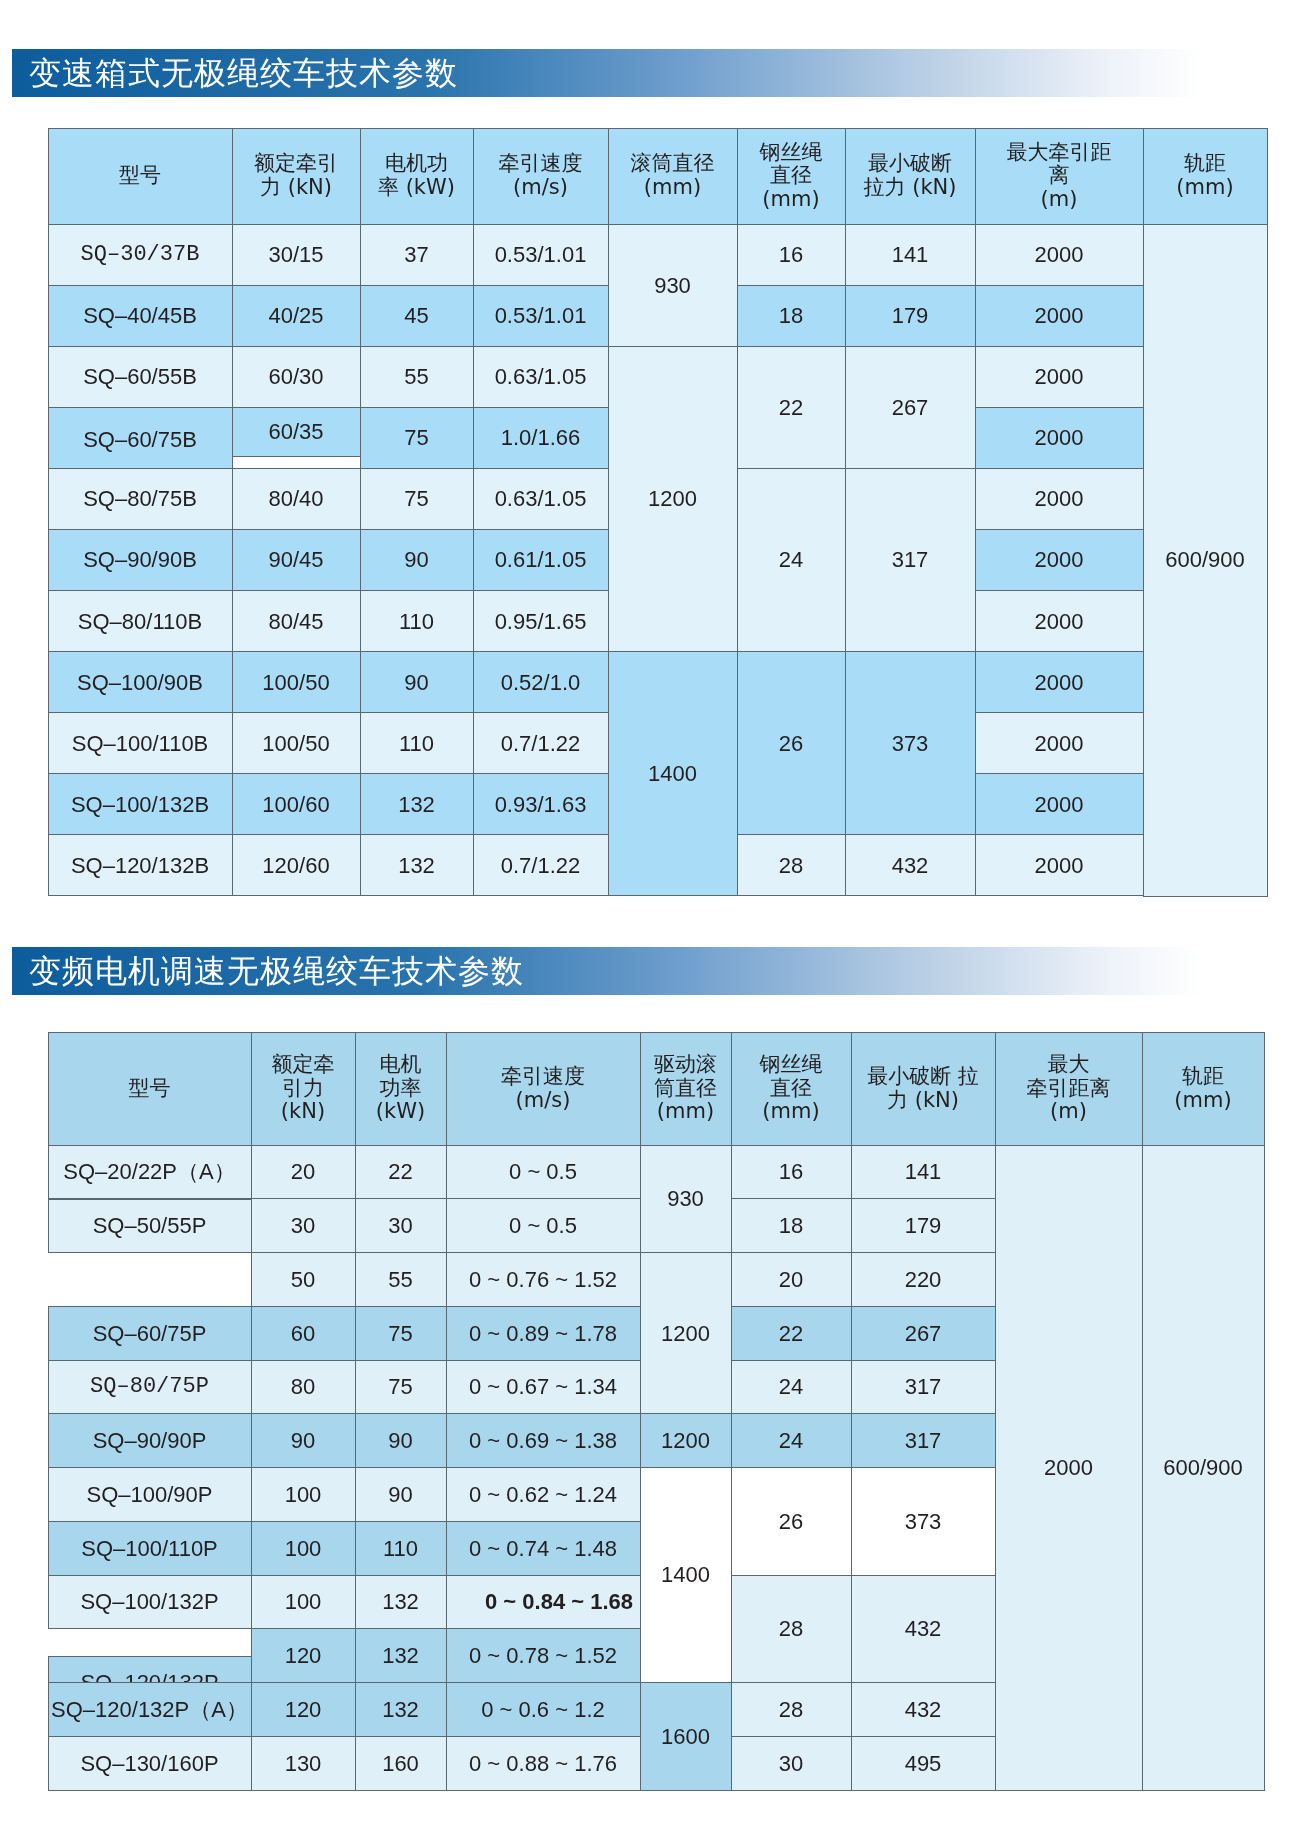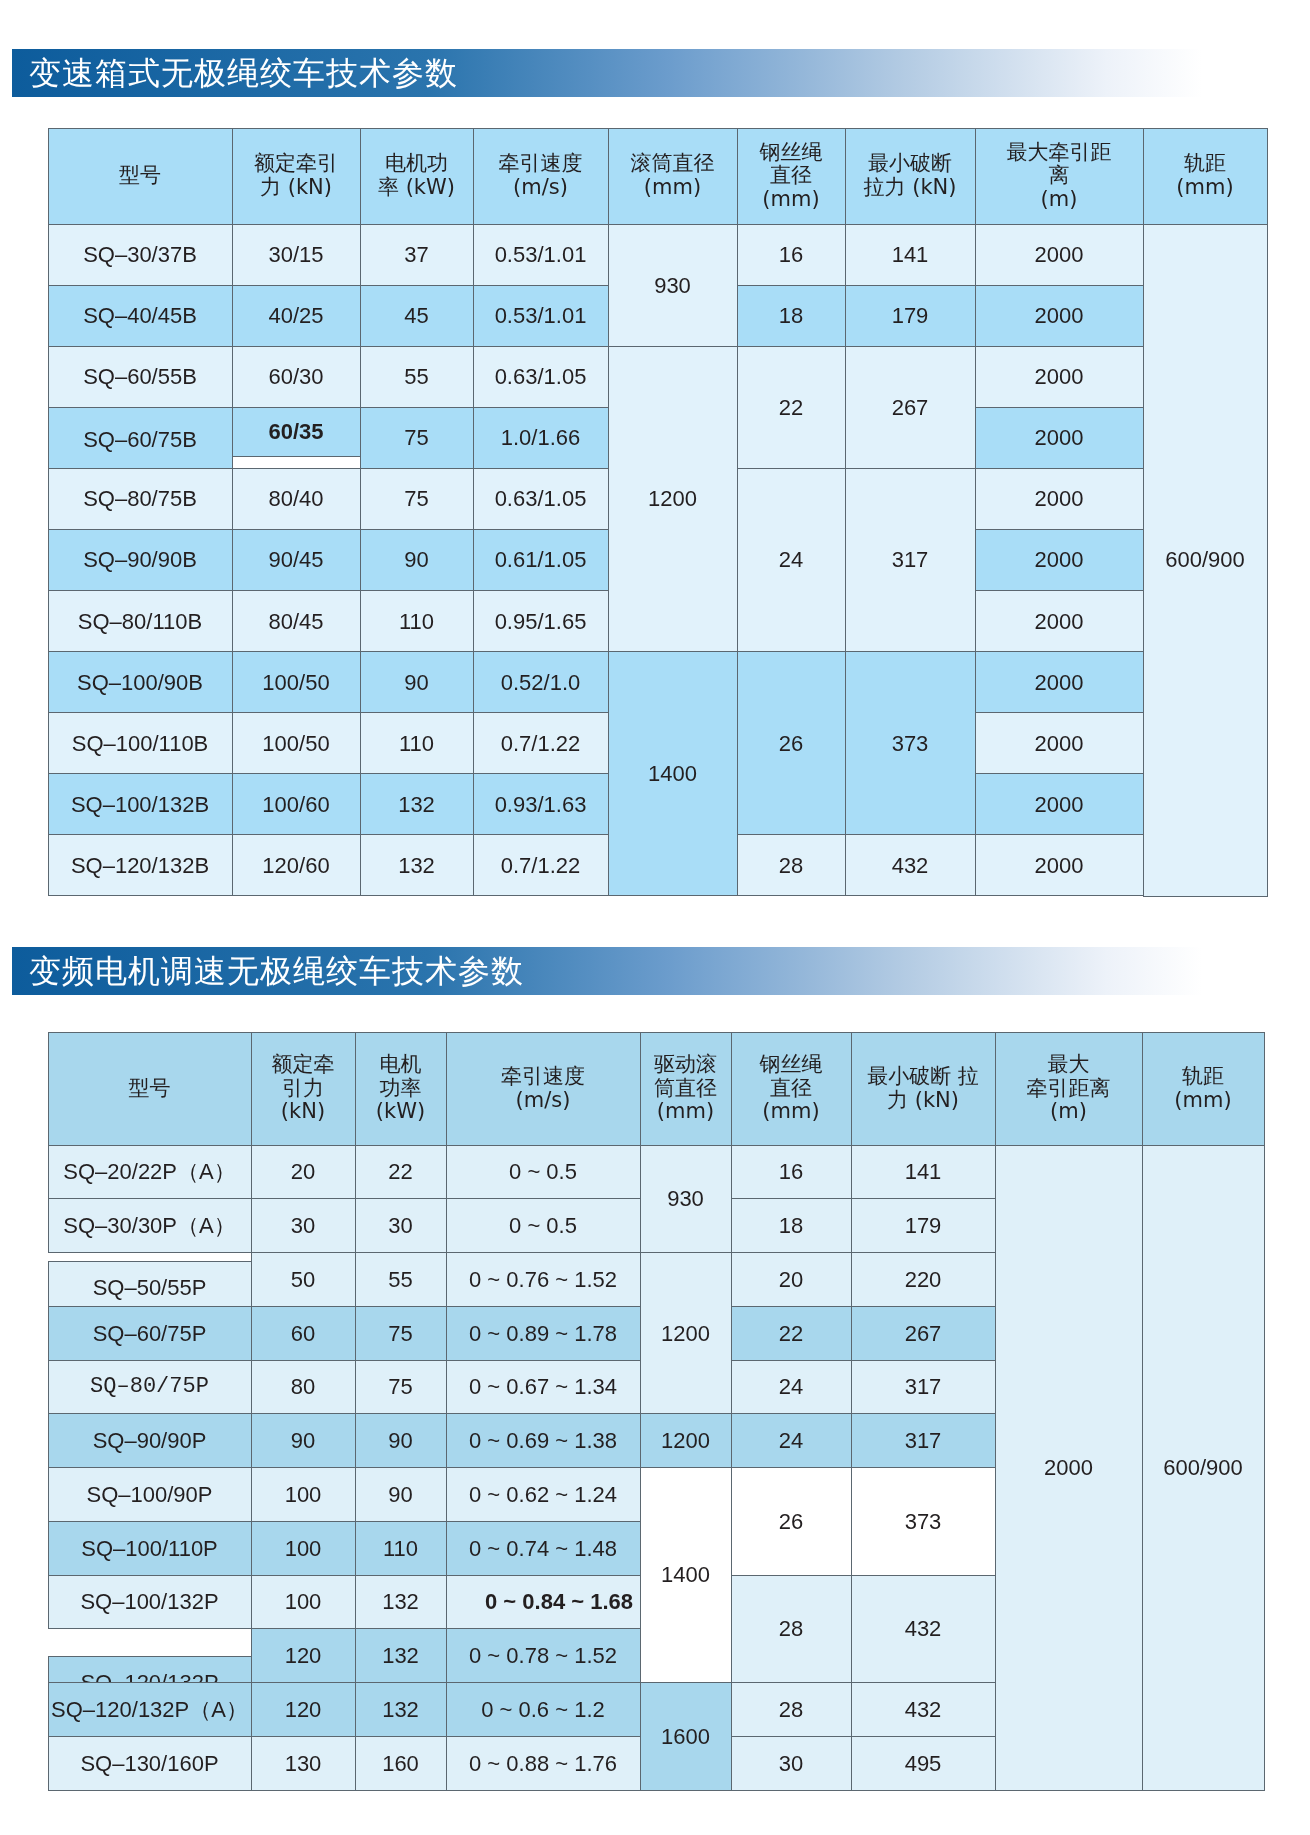--- a/index.html
+++ b/index.html
@@ -33,34 +33,34 @@
     <div class="cell hd M" style="left: 737px; top: 128px; width: 109px; height: 97px;">钢丝绳
 直径
 (mm)</div>
     <div class="cell hd M" style="left: 845px; top: 128px; width: 131px; height: 97px;">最小破断
 拉力 (kN)</div>
     <div class="cell hd M" style="left: 975px; top: 128px; width: 169px; height: 97px;">最大牵引距
 离
 (m)</div>
     <div class="cell hd M" style="left: 1143px; top: 128px; width: 125px; height: 97px;">轨距
 (mm)</div>
-    <div class="cell L" style="left: 48px; top: 224px; width: 185px; height: 62.0909px;">SQ–30/37B</div>
+    <div class="cell L" style="left: 48px; top: 224px; width: 185px; height: 62.0909px; font-family: Liberation Mono, monospace;">SQ–30/37B</div>
     <div class="cell L" style="left: 232px; top: 224px; width: 129px; height: 62.0909px;">30/15</div>
     <div class="cell L" style="left: 360px; top: 224px; width: 114px; height: 62.0909px;">37</div>
     <div class="cell L" style="left: 473px; top: 224px; width: 136px; height: 62.0909px;">0.53/1.01</div>
     <div class="cell M" style="left: 48px; top: 285.091px; width: 185px; height: 62.0909px;">SQ–40/45B</div>
     <div class="cell M" style="left: 232px; top: 285.091px; width: 129px; height: 62.0909px;">40/25</div>
     <div class="cell M" style="left: 360px; top: 285.091px; width: 114px; height: 62.0909px;">45</div>
     <div class="cell M" style="left: 473px; top: 285.091px; width: 136px; height: 62.0909px;">0.53/1.01</div>
     <div class="cell L" style="left: 48px; top: 346.182px; width: 185px; height: 62.0909px;">SQ–60/55B</div>
     <div class="cell L" style="left: 232px; top: 346.182px; width: 129px; height: 62.0909px;">60/30</div>
     <div class="cell L" style="left: 360px; top: 346.182px; width: 114px; height: 62.0909px;">55</div>
     <div class="cell L" style="left: 473px; top: 346.182px; width: 136px; height: 62.0909px;">0.63/1.05</div>
     <div class="cell M" style="left: 48px; top: 407.273px; width: 185px; height: 66px;">SQ–60/75B</div>
-    <div class="cell M" style="left: 232px; top: 407.273px; width: 129px; height: 50px; font-weight: bold;">60/35</div>
+    <div class="cell M" style="left: 232px; top: 407.273px; width: 129px; height: 50px;">60/35</div>
     <div class="cell M" style="left: 360px; top: 407.273px; width: 114px; height: 62.0909px;">75</div>
     <div class="cell M" style="left: 473px; top: 407.273px; width: 136px; height: 62.0909px;">1.0/1.66</div>
     <div class="cell L" style="left: 48px; top: 468.364px; width: 185px; height: 62.0909px;">SQ–80/75B</div>
     <div class="cell L" style="left: 232px; top: 468.364px; width: 129px; height: 62.0909px;">80/40</div>
     <div class="cell L" style="left: 360px; top: 468.364px; width: 114px; height: 62.0909px;">75</div>
     <div class="cell L" style="left: 473px; top: 468.364px; width: 136px; height: 62.0909px;">0.63/1.05</div>
     <div class="cell M" style="left: 48px; top: 529.455px; width: 185px; height: 62.0909px;">SQ–90/90B</div>
     <div class="cell M" style="left: 232px; top: 529.455px; width: 129px; height: 62.0909px;">90/45</div>
     <div class="cell M" style="left: 360px; top: 529.455px; width: 114px; height: 62.0909px;">90</div>
     <div class="cell M" style="left: 473px; top: 529.455px; width: 136px; height: 62.0909px;">0.61/1.05</div>
@@ -140,21 +140,21 @@
     <div class="cell hd M2" style="left: 1142px; top: 1032px; width: 123px; height: 114px;">轨距
 (mm)</div>
     <div class="cell L2" style="left: 48px; top: 1145px; width: 204px; height: 54.75px;">SQ–20/22P（A）</div>
     <div class="cell L2" style="left: 251px; top: 1145px; width: 105px; height: 54.75px;">20</div>
     <div class="cell L2" style="left: 355px; top: 1145px; width: 92px; height: 54.75px;">22</div>
     <div class="cell L2" style="left: 446px; top: 1145px; width: 195px; height: 54.75px;">0 ~ 0.5</div>
     <div class="cell L2" style="left: 48px; top: 1198.75px; width: 204px; height: 54.75px;">SQ–30/30P（A）</div>
     <div class="cell L2" style="left: 251px; top: 1198.75px; width: 105px; height: 54.75px;">30</div>
     <div class="cell L2" style="left: 355px; top: 1198.75px; width: 92px; height: 54.75px;">30</div>
     <div class="cell L2" style="left: 446px; top: 1198.75px; width: 195px; height: 54.75px;">0 ~ 0.5</div>
-    <div class="cell L2" style="left: 48px; top: 1261px; width: 204px; height: 54.75px; text-align: center;">SQ–50/55P</div>
+    <div class="cell L2" style="left: 48px; top: 1199px; width: 204px; height: 54.75px; text-align: center;">SQ–50/55P</div>
     <div class="cell L2" style="left: 251px; top: 1252.5px; width: 105px; height: 54.75px;">50</div>
     <div class="cell L2" style="left: 355px; top: 1252.5px; width: 92px; height: 54.75px;">55</div>
     <div class="cell L2" style="left: 446px; top: 1252.5px; width: 195px; height: 54.75px;">0 ~ 0.76 ~ 1.52</div>
     <div class="cell M2" style="left: 48px; top: 1306.25px; width: 204px; height: 54.75px;">SQ–60/75P</div>
     <div class="cell M2" style="left: 251px; top: 1306.25px; width: 105px; height: 54.75px;">60</div>
     <div class="cell M2" style="left: 355px; top: 1306.25px; width: 92px; height: 54.75px;">75</div>
     <div class="cell M2" style="left: 446px; top: 1306.25px; width: 195px; height: 54.75px;">0 ~ 0.89 ~ 1.78</div>
     <div class="cell L2" style="left: 48px; top: 1360px; width: 204px; height: 54.75px; font-family: Liberation Mono, monospace;">SQ–80/75P</div>
     <div class="cell L2" style="left: 251px; top: 1360px; width: 105px; height: 54.75px;">80</div>
     <div class="cell L2" style="left: 355px; top: 1360px; width: 92px; height: 54.75px;">75</div>

